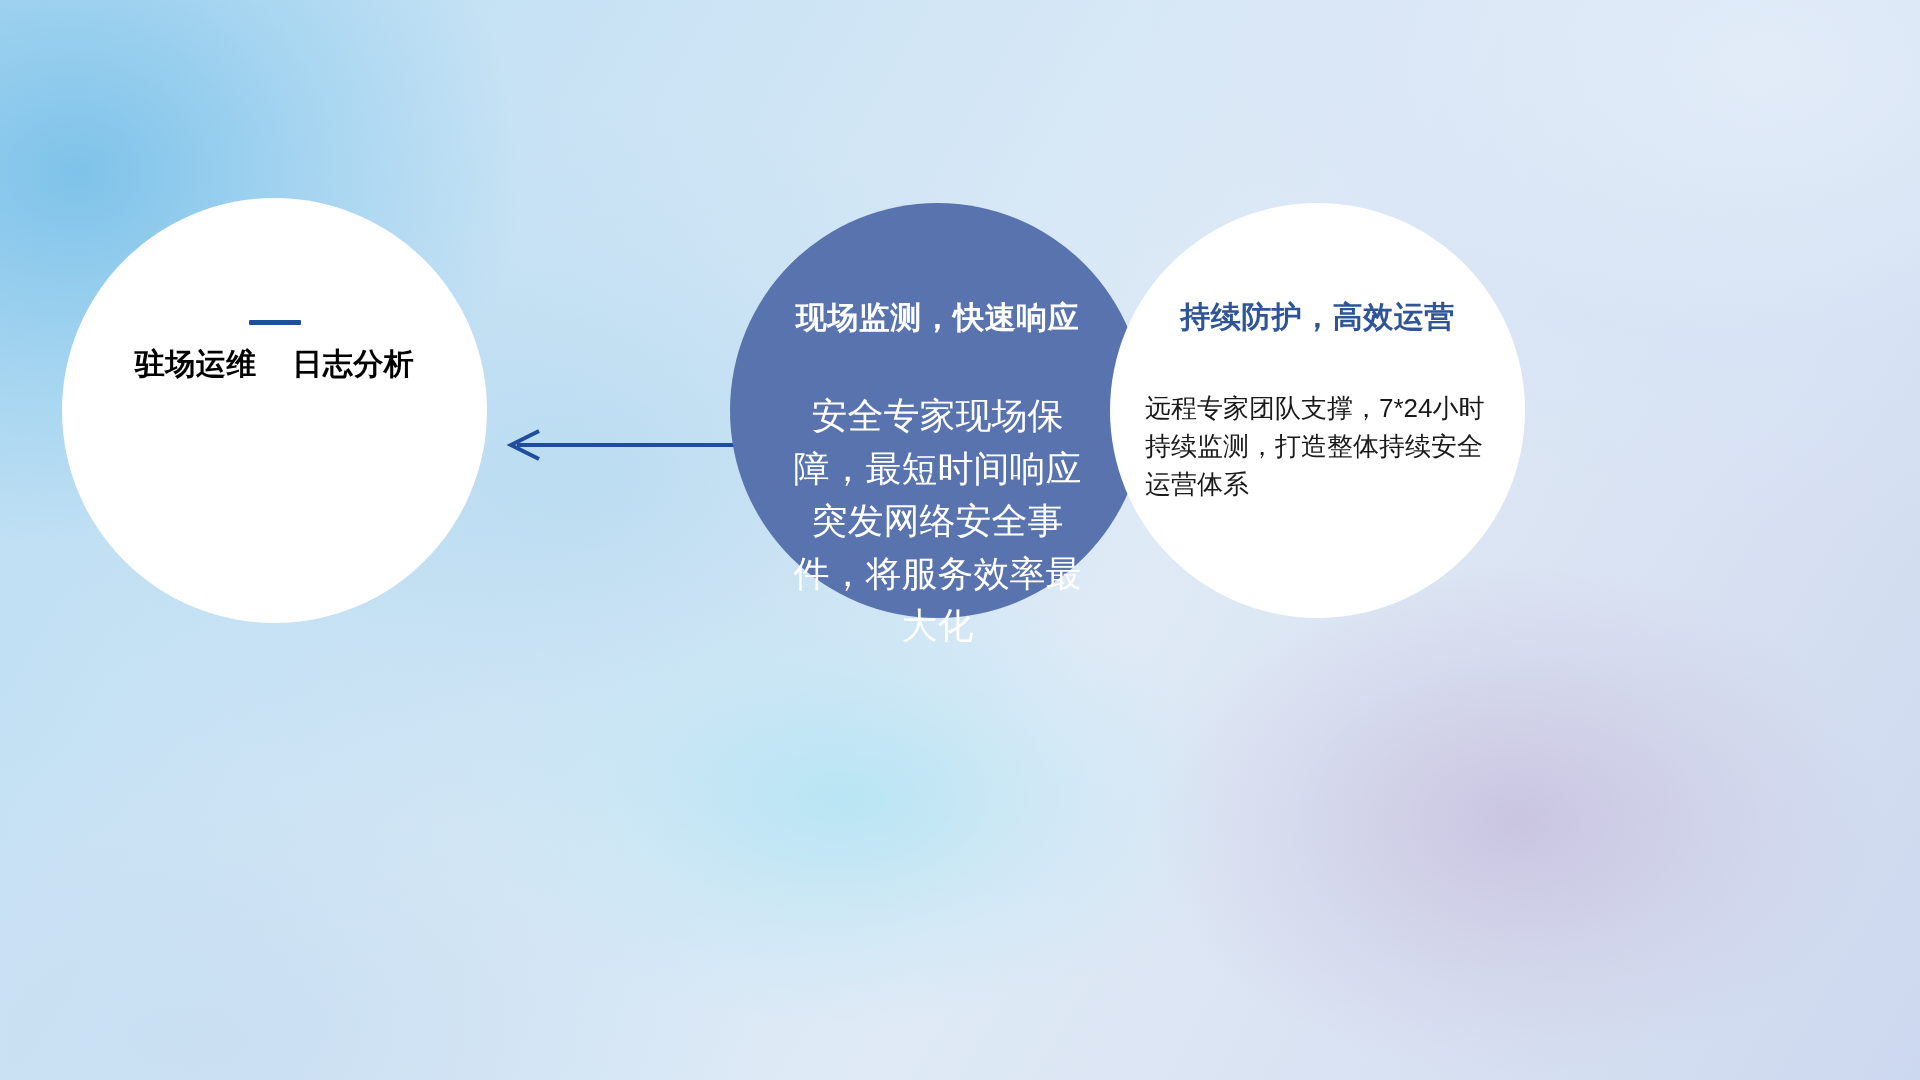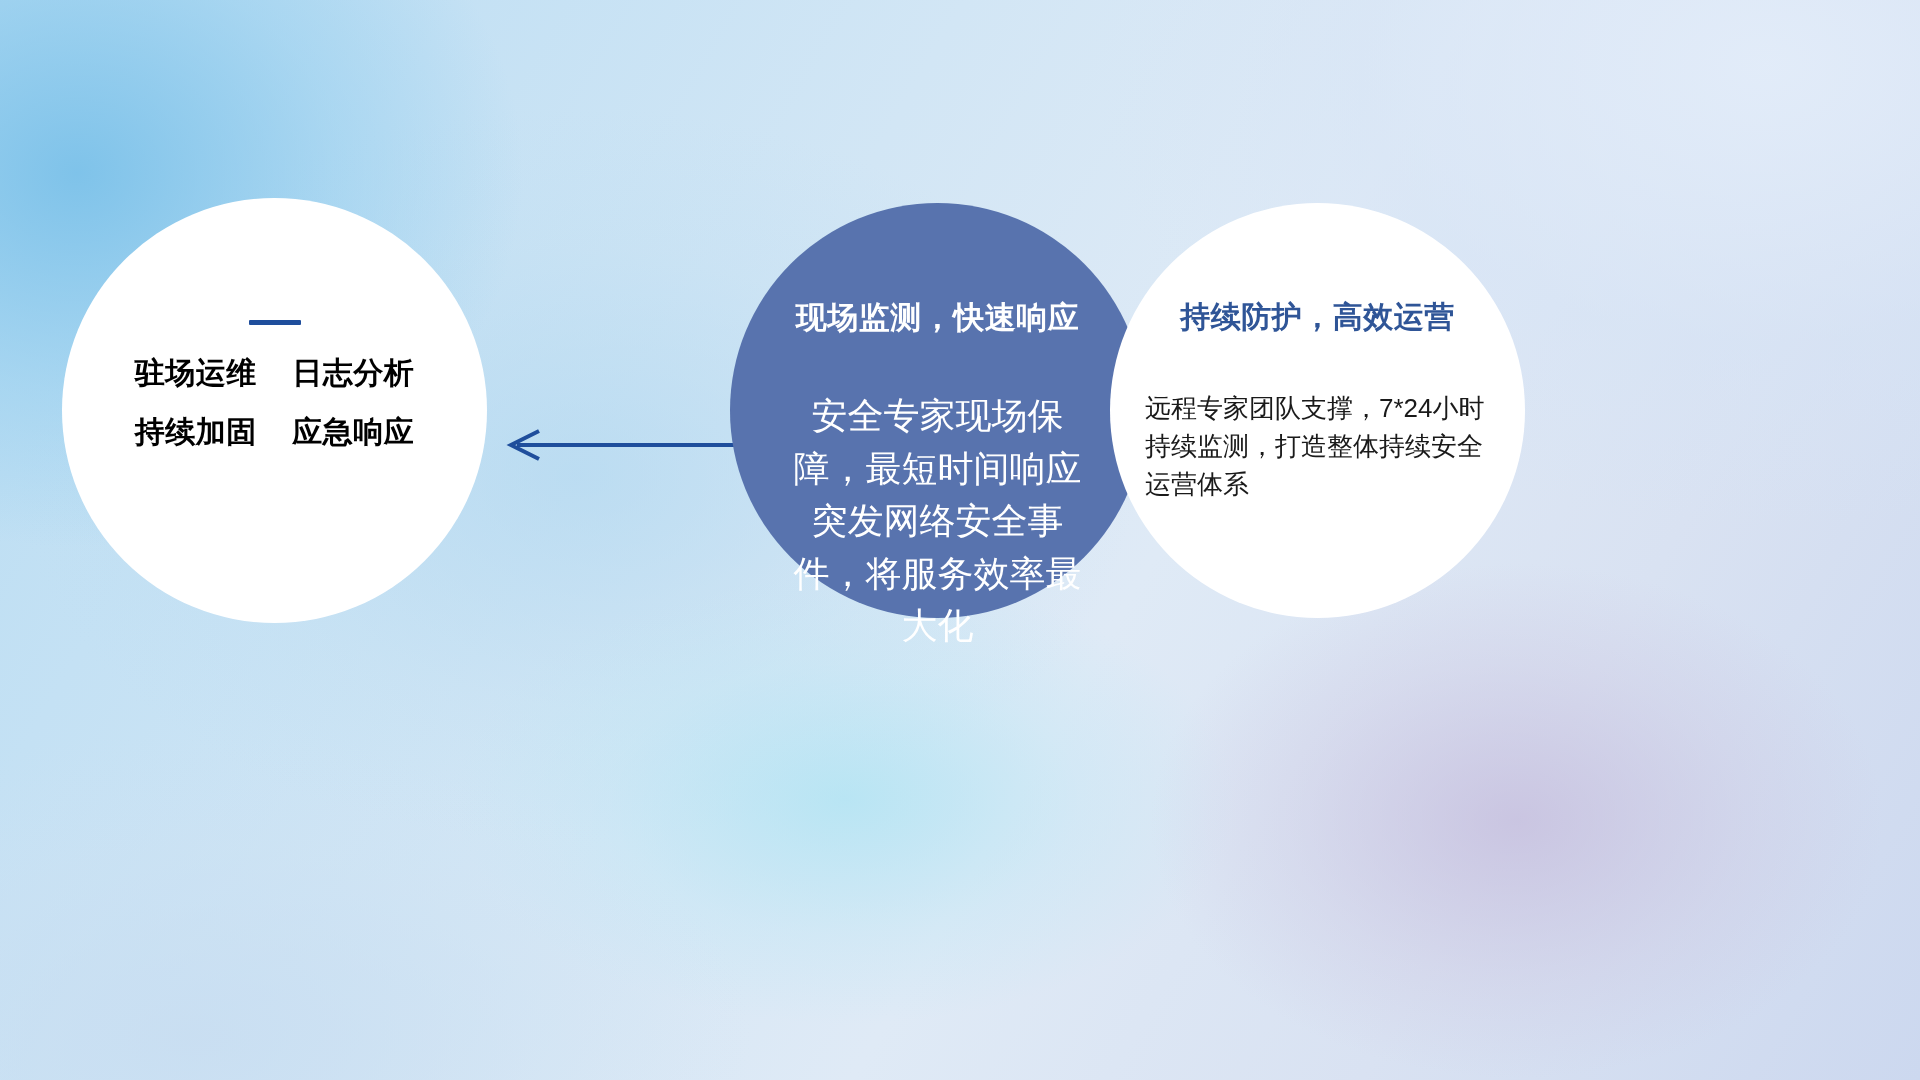--- a/index.html
+++ b/index.html
@@ -87,21 +87,21 @@
     z-index:3;
     justify-content:flex-start;
   }
   #circle-left .dash {
     width:52px;
     height:5px;
     border-radius:1px;
     margin-top:122px;
   }
   .left-lines {
-    margin-top:33px;
+    margin-top:24px;
     width:100%;
     text-align:center;
   }
   .left-line {
     font-size:30px;
     font-weight:bold;
     color:#000000;
     line-height:1.0;
     white-space:pre;
     letter-spacing:0.5px;
@@ -187,21 +187,20 @@
 
   <svg id="connector-arrow" viewBox="0 0 260 60">
     <line x1="258" y1="30" x2="22" y2="30" stroke="#1f4e9c" stroke-width="4"></line>
     <polyline points="44,16 16,30 44,44" fill="none" stroke="#1f4e9c" stroke-width="4" stroke-linecap="butt" stroke-linejoin="miter"></polyline>
   </svg>
 
   <div class="circle" id="circle-left">
     <div class="dash" style="background:#1f4e9c;"></div>
     <div class="left-lines">
       <div class="left-line l1">驻场运维    日志分析</div>
-      <div class="left-line l2">持续加固    应急响应</div>
     </div>
   </div>
 
   <div class="circle" id="circle-middle">
     <div class="circle-title">现场监测，快速响应</div>
     <div class="circle-body">安全专家现场保障，最短时间响应突发网络安全事件，将服务效率最大化</div>
   </div>
 
   <div class="circle" id="circle-right">
     <div class="circle-title" style="color:#2f5597;">持续防护，高效运营</div>

